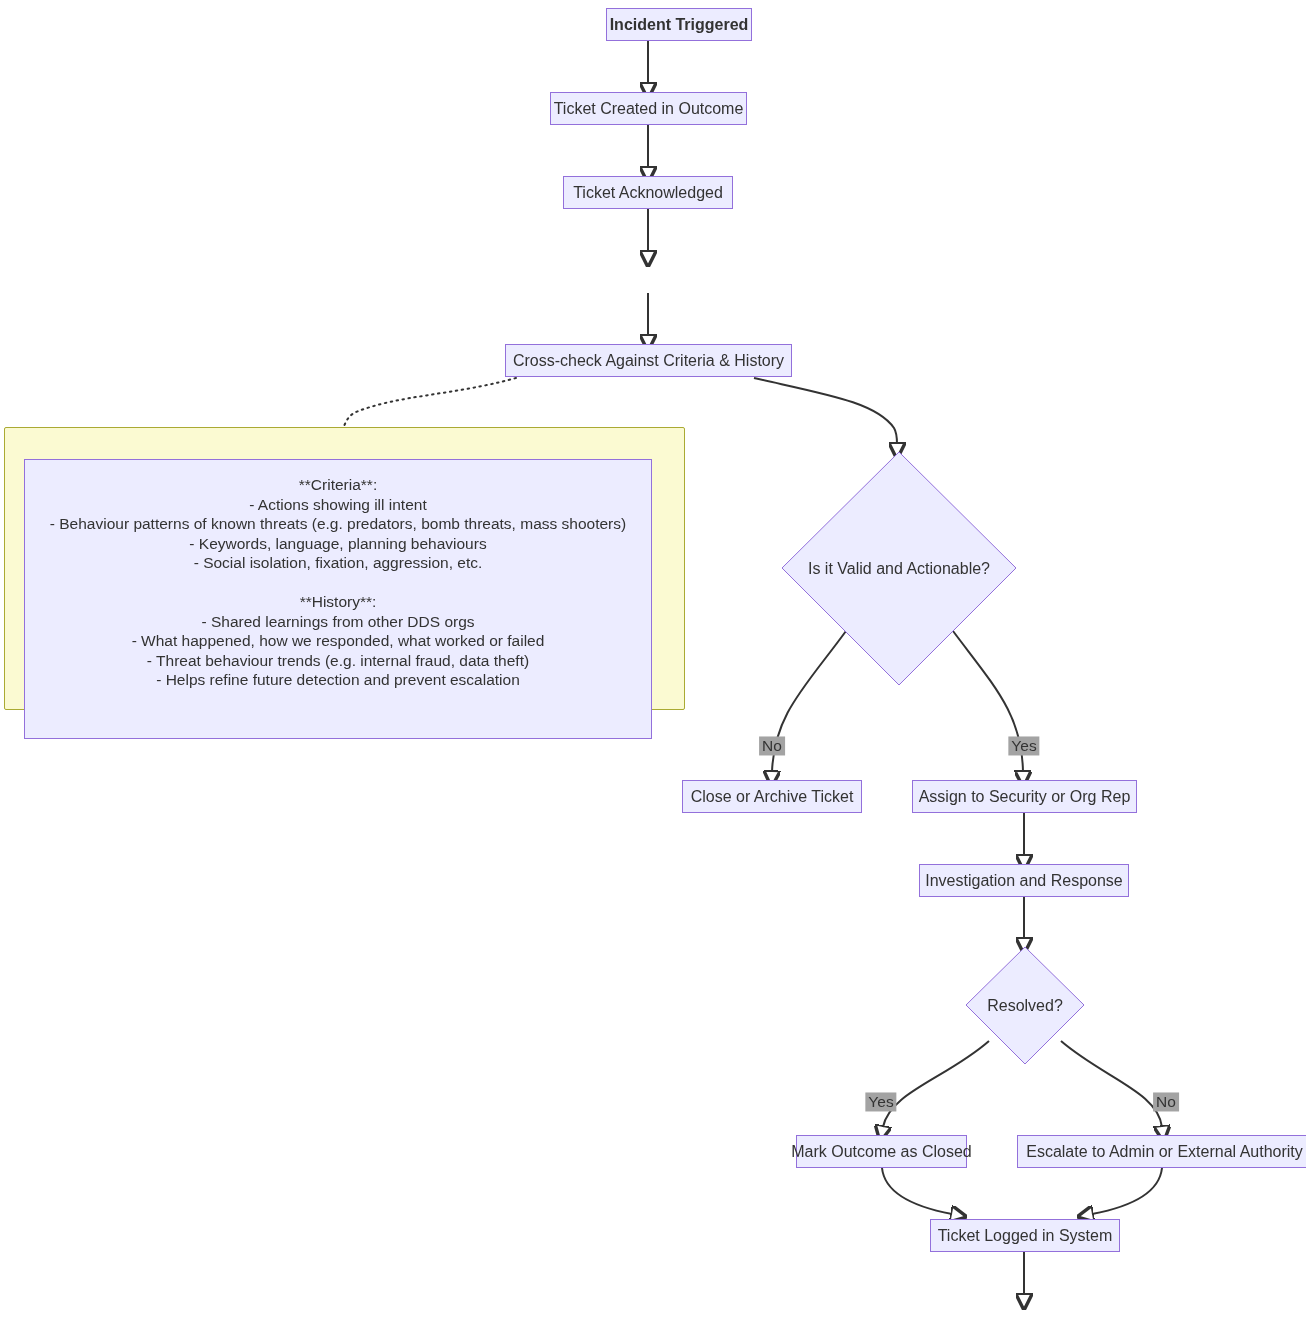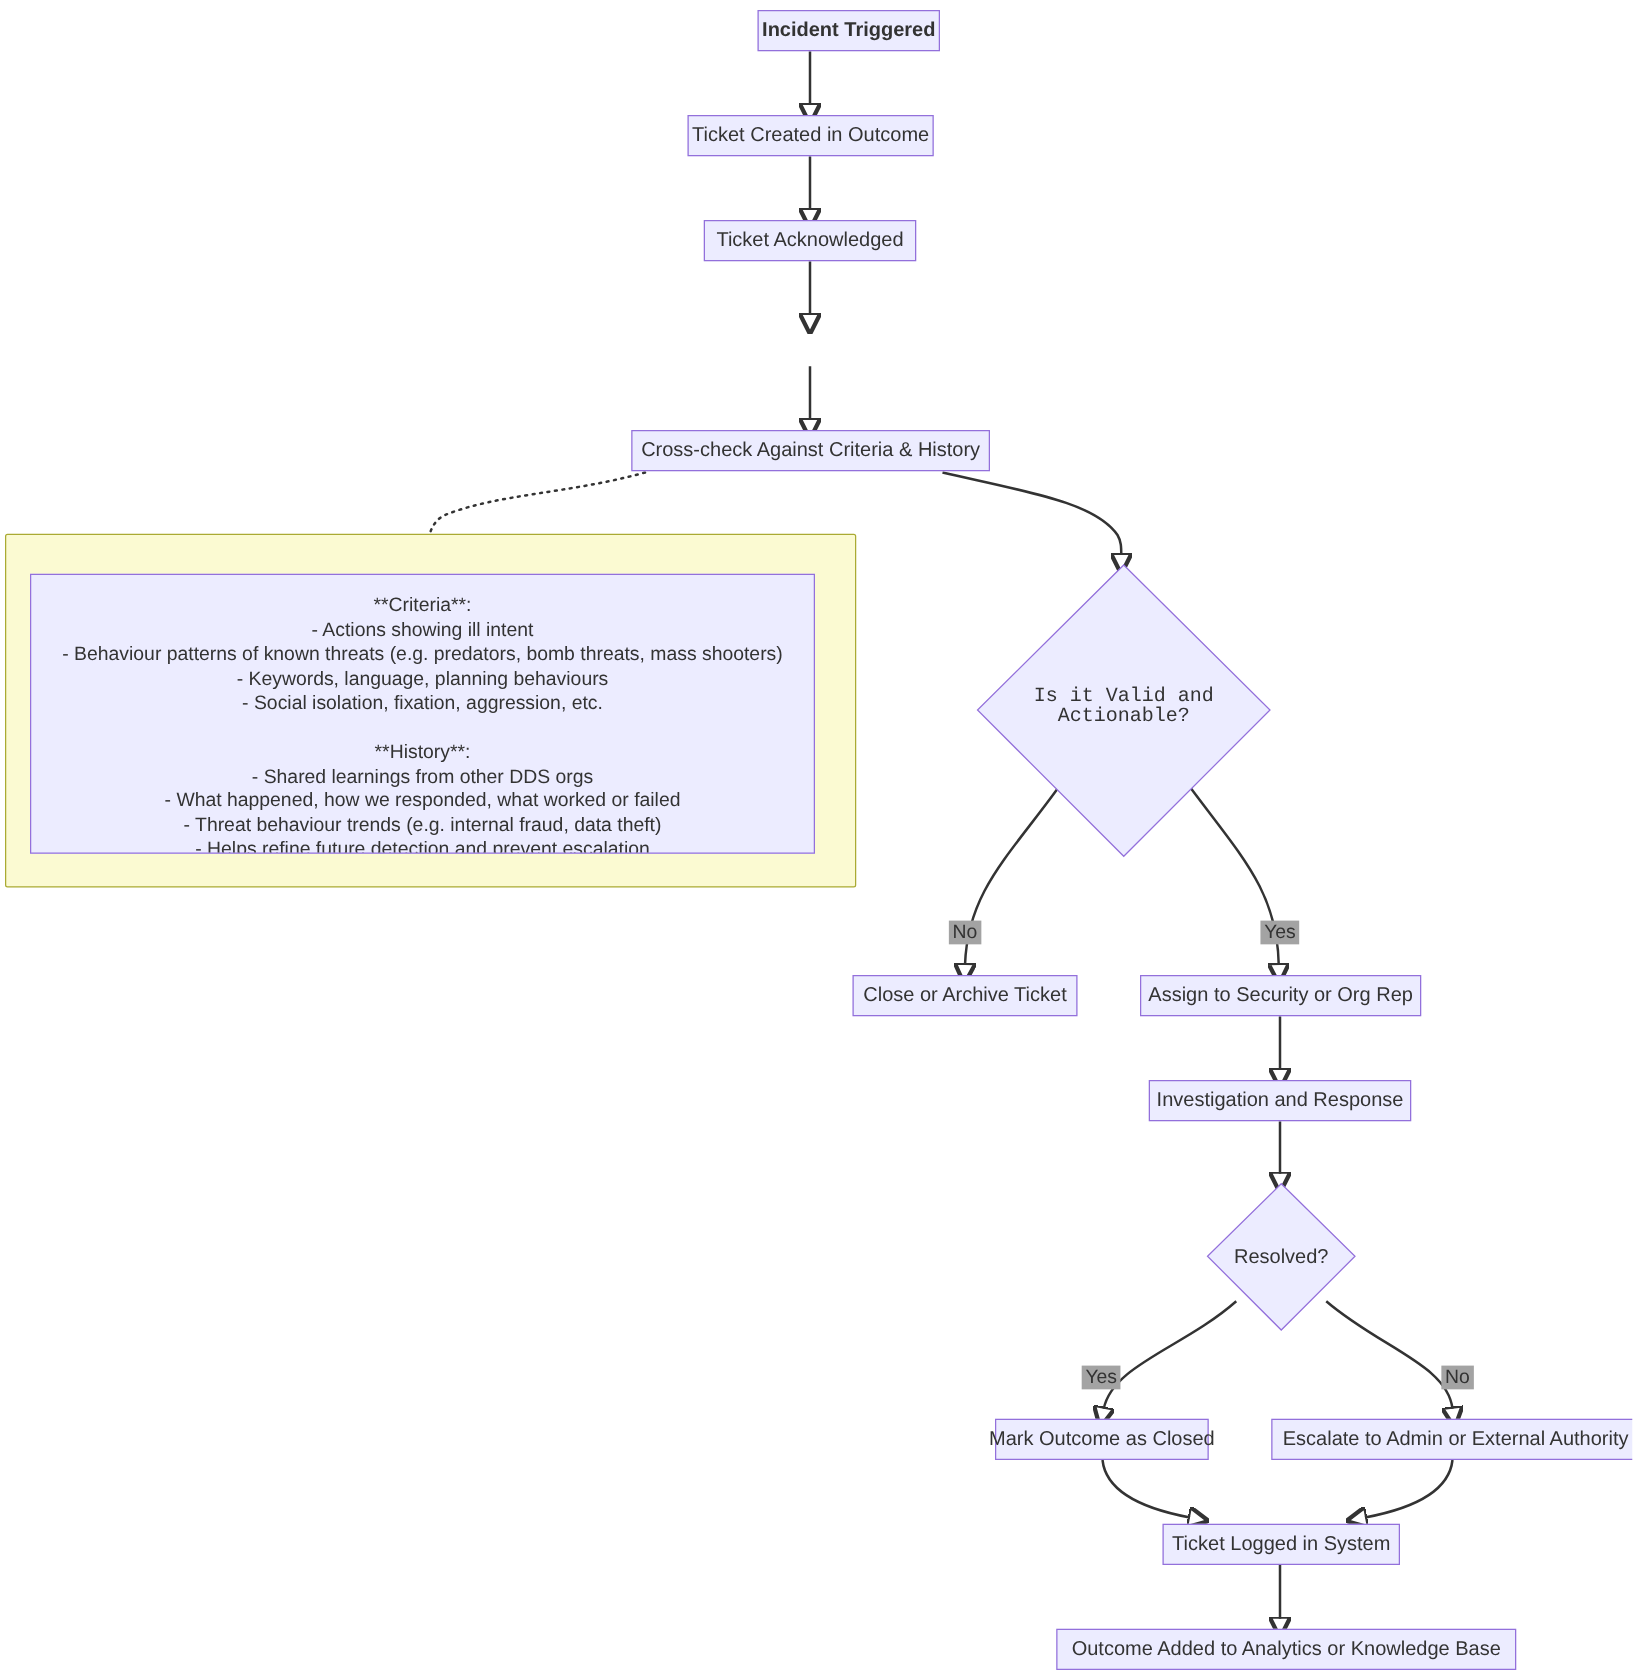--- a/index.html
+++ b/index.html
@@ -70,21 +70,21 @@
     left: 4px; top: 427px;
     width: 681px; height: 283px;
     box-sizing: border-box;
     background: #fbfad2;
     border: 1px solid #aaaa33;
     border-radius: 2px;
   }
   .note-inner {
     position: absolute;
     left: 19px; top: 31px;
-    width: 628px; height: 224px;
+    width: 628px; height: 280px;
     box-sizing: border-box;
     background: #ECECFF;
     border: 1px solid #9370DB;
     overflow: hidden;
   }
   .note-text {
     padding-top: 15px;
     text-align: center;
     color: #333333;
     font-size: 15.5px;
@@ -135,23 +135,22 @@
   <div class="node" style="left:550px; top:92px; width:197px; height:33px;">Ticket Created in Outcome</div>
   <div class="node" style="left:563px; top:176px; width:170px; height:33px;">Ticket Acknowledged</div>
   <div class="node" style="left:505px; top:344px; width:287px; height:33px;">Cross-check Against Criteria &amp; History</div>
 
   <div class="node" style="left:682px;  top:780px;  width:180px; height:33px;">Close or Archive Ticket</div>
   <div class="node" style="left:912px;  top:780px;  width:225px; height:33px;">Assign to Security or Org Rep</div>
   <div class="node" style="left:919px;  top:864px;  width:210px; height:33px;">Investigation and Response</div>
   <div class="node" style="left:796px;  top:1135px; width:171px; height:33px;">Mark Outcome as Closed</div>
   <div class="node" style="left:1017px; top:1135px; width:295px; height:33px;">Escalate to Admin or External Authority</div>
   <div class="node" style="left:930px;  top:1219px; width:190px; height:33px;">Ticket Logged in System</div>
-  <div class="node" style="left:845px;  top:1303px; width:368px; height:33px;">Outcome Added to Analytics or Knowledge Base</div>
 
-  <div class="diamond-label" style="left:782px; top:549px; width:234px;font-family:Liberation Mono, monospace;">Is it Valid and Actionable?</div>
+  <div class="diamond-label" style="left:782px; top:561px; width:234px;">Is it Valid and Actionable?</div>
   <div class="diamond-label" style="left:966px; top:998px; width:118px;">Resolved?</div>
 
   <div class="edge-label" style="left:772px;  top:746px;">No</div>
   <div class="edge-label" style="left:1024px; top:746px;">Yes</div>
   <div class="edge-label" style="left:881px;  top:1102px;">Yes</div>
   <div class="edge-label" style="left:1166px; top:1102px;">No</div>
 
   <div class="note-cluster">
     <div class="note-inner">
       <div class="note-text">**Criteria**:

